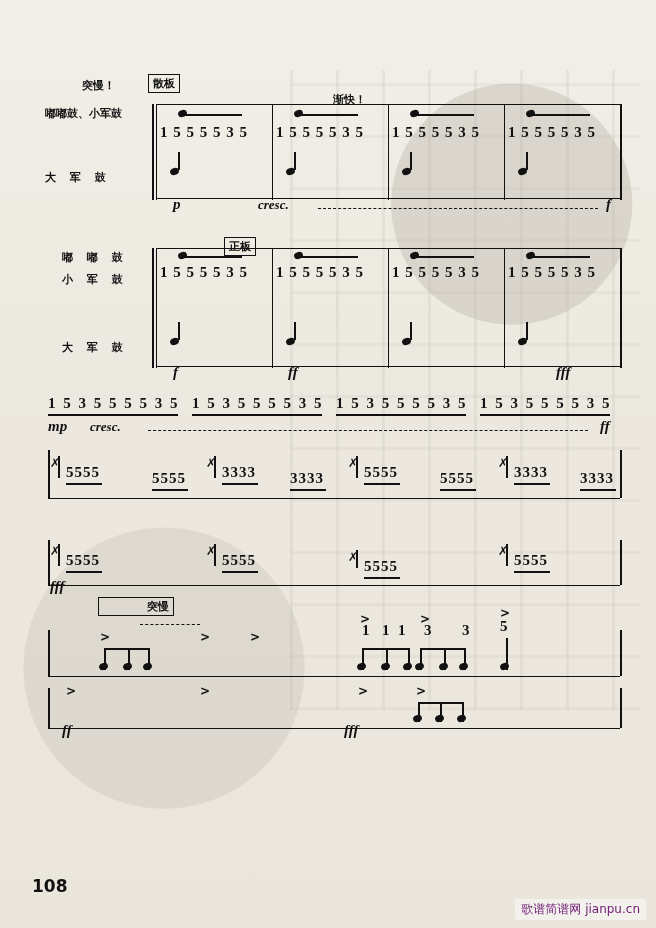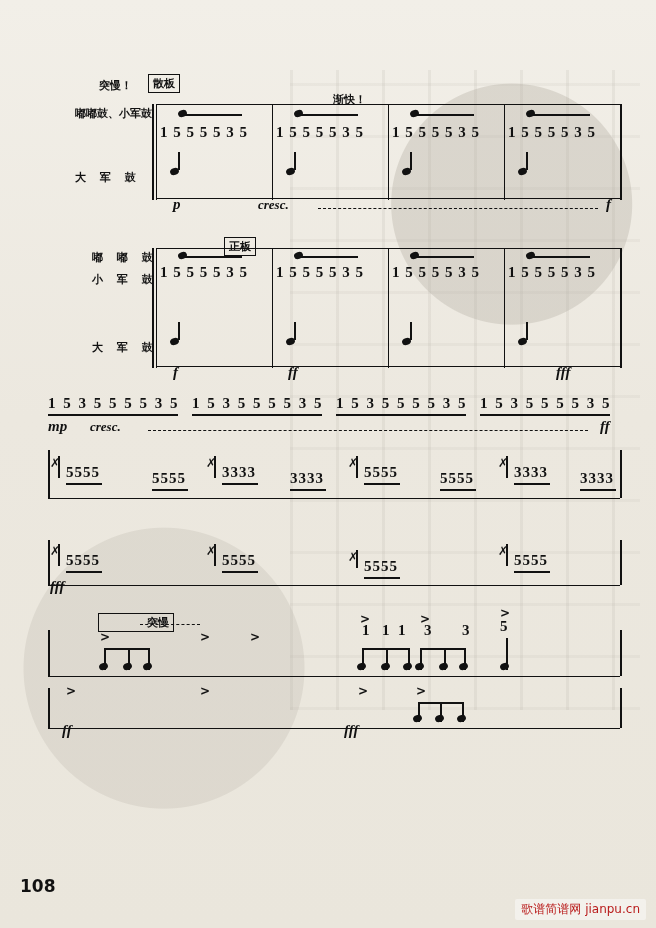--- a/index.html
+++ b/index.html
@@ -21,21 +21,21 @@
     pointer-events:none;
   }
   .bg-watermark:after{
     content:"";position:absolute;left:290px;top:70px;width:350px;height:640px;
     background:
       repeating-linear-gradient(90deg, rgba(175,170,160,.30) 0 3px, rgba(0,0,0,0) 3px 46px),
       repeating-linear-gradient(0deg, rgba(175,170,160,.22) 0 3px, rgba(0,0,0,0) 3px 52px);
     opacity:.55;
   }
   .page{position:relative;width:656px;height:928px;}
-  .lbl{position:absolute;font-family:"DejaVu Sans",sans-serif;font-weight:bold;font-size:11px;color:#111;white-space:nowrap;margin-left:30px;}
+  .lbl{position:absolute;font-family:"DejaVu Sans",sans-serif;font-weight:bold;font-size:11px;color:#111;white-space:nowrap;}
   .lbl-sp{letter-spacing:5px;}
   .num{position:absolute;font-family:"Liberation Serif",serif;font-weight:bold;font-size:15px;color:#111;}
   .dyn{position:absolute;font-family:"Liberation Serif",serif;font-style:italic;font-weight:bold;font-size:15px;color:#111;}
   .dyn.sm{font-size:13px;}
   .hline{position:absolute;height:1px;background:#111;}
   .vline{position:absolute;width:1px;background:#111;}
   .dash{position:absolute;border-top:1px dashed #111;height:0;}
   .tagbox{position:absolute;border:1px solid #111;font-family:"DejaVu Sans",sans-serif;font-size:11px;font-weight:bold;padding:1px 4px;background:transparent;}
   .tagplain{position:absolute;font-family:"DejaVu Sans",sans-serif;font-size:11px;font-weight:bold;}
   .beam{position:absolute;height:2px;background:#111;}
@@ -53,38 +53,38 @@
   }
   .section-title{
     position:absolute;left:0;top:800px;width:656px;text-align:center;
     font-family:"DejaVu Sans",sans-serif;font-weight:bold;font-size:21px;letter-spacing:3px;color:#111;
   }
   .body-block{
     position:absolute;left:86px;top:833px;width:494px;
     font-family:"DejaVu Sans",sans-serif;font-size:11.5px;line-height:20px;color:#111;text-align:justify;
   }
   .pageno{
-    position:absolute;left:20px;top:876px;
+    position:absolute;left:32px;top:876px;
     font-family:"DejaVu Sans",sans-serif;font-weight:bold;font-size:17px;color:#111;text-align:center;
   }
   .sitemark{
     position:absolute;right:10px;bottom:8px;
-    font-family:"DejaVu Sans",sans-serif;font-size:12px;color:#b91c1c;
+    font-family:"DejaVu Sans",sans-serif;font-size:12px;color:#701a75;
     background:rgba(255,255,255,.45);padding:2px 6px;border-radius:2px;
   }
   .inline-num{font-family:"Liberation Serif",serif;font-weight:bold;}
 </style>
 </head>
 <body>
 
 <div class="page">
   <div class="bg-watermark"></div>
 
   <div>
-    <div class="tagplain" style="left:99px;top:78px;">突慢！</div>
+    <div class="tagplain" style="left:82px;top:78px;">突慢！</div>
     <div class="tagbox" style="left:148px;top:74px;">散板</div>
     <div class="tagplain" style="left:333px;top:92px;">渐快！</div>
 
     <div class="lbl" style="left:45px;top:106px;">嘟嘟鼓、小军鼓</div>
     <div class="lbl lbl-sp" style="left:45px;top:170px;">大 军 鼓</div>
 
     <div class="vline" style="left:152px;top:104px;height:96px;width:2px;"></div>
     <div class="vline" style="left:156px;top:104px;height:96px;"></div>
 
     <div class="hline" style="left:156px;top:104px;width:464px;"></div>
@@ -245,21 +245,21 @@
 
     <div class="xnote" style="left:498px;top:544px;">✗</div>
     <div class="stem" style="left:506px;top:544px;height:22px;"></div>
     <div class="note-txt" style="left:514px;top:552px;">5555</div>
     <div class="under" style="left:514px;top:571px;width:36px;"></div>
 
     <div class="dyn" style="left:50px;top:578px;">fff</div>
   </div>
 
   <div>
-    <div class="tagbox" style="left:98px;top:613px;padding-left:48px;">突慢</div>
+    <div class="tagbox" style="left:98px;top:597px;padding-left:48px;">突慢</div>
     <div class="dash" style="left:140px;top:624px;width:60px;"></div>
 
     <div class="vline" style="left:48px;top:630px;height:46px;width:2px;"></div>
     <div class="hline" style="left:48px;top:676px;width:572px;"></div>
     <div class="vline" style="left:620px;top:630px;height:46px;width:2px;"></div>
 
     <div class="vline" style="left:48px;top:688px;height:40px;width:2px;"></div>
     <div class="hline" style="left:48px;top:728px;width:572px;"></div>
     <div class="vline" style="left:620px;top:688px;height:40px;width:2px;"></div>
 

